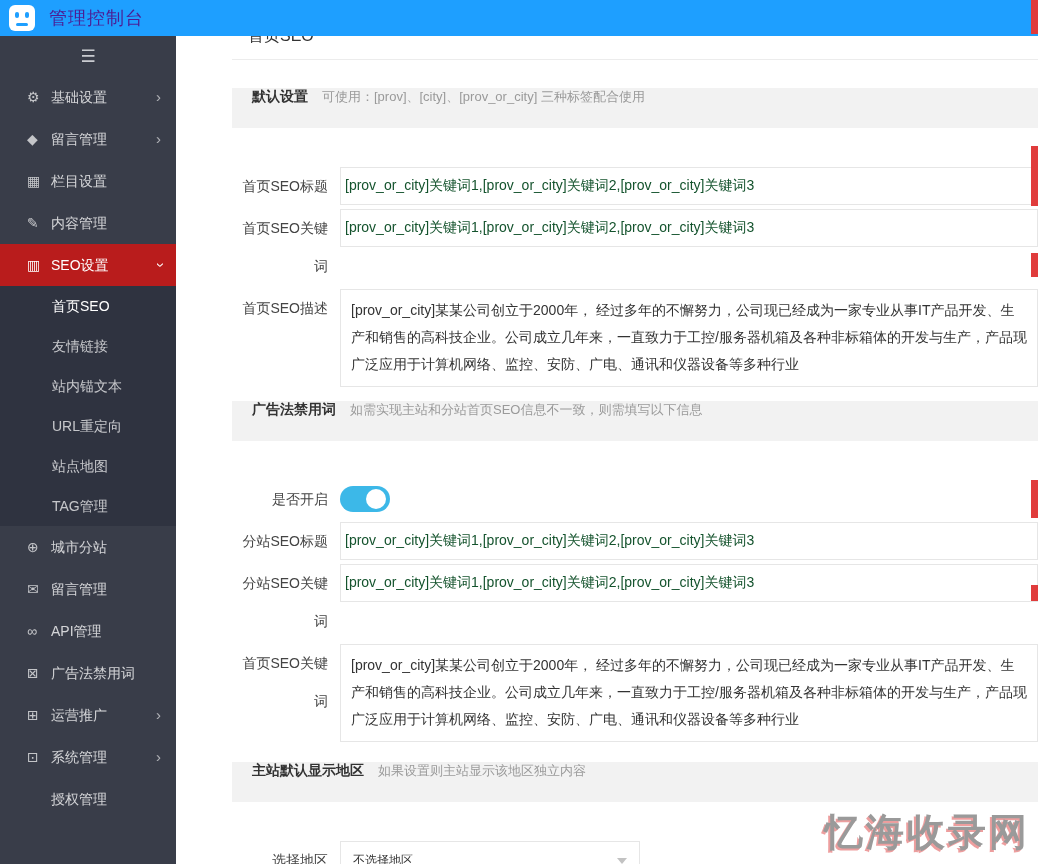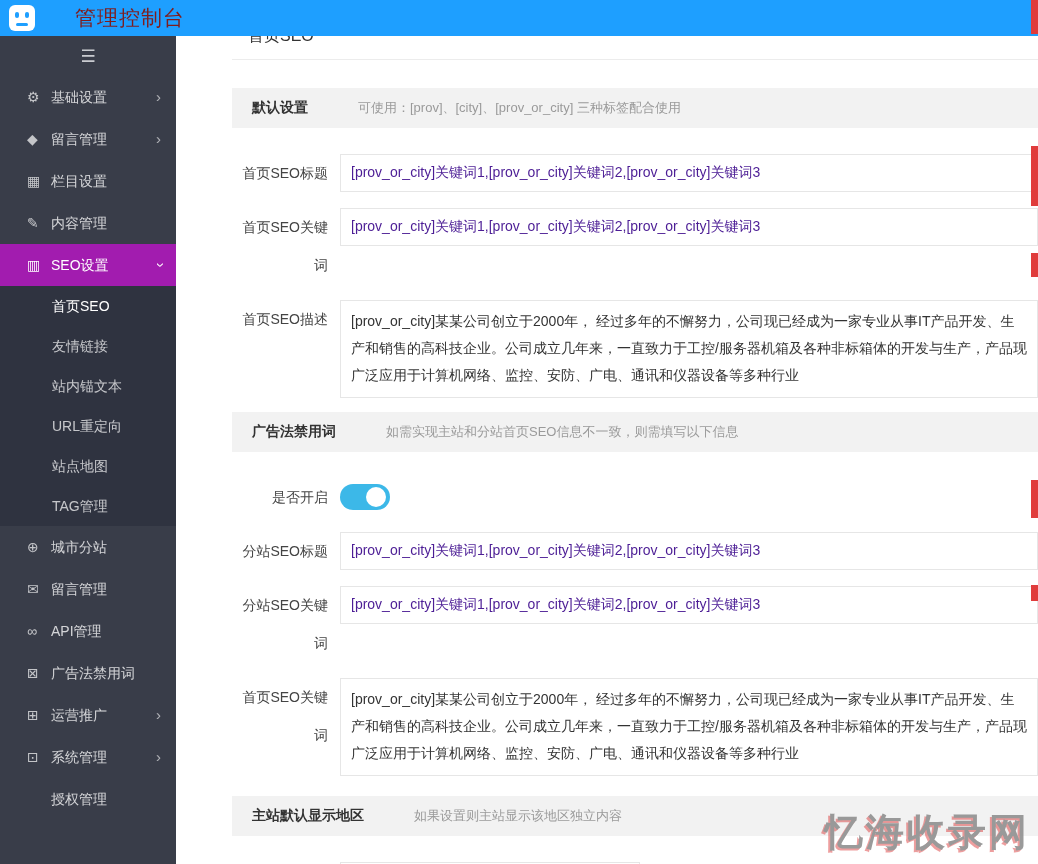--- a/index.html
+++ b/index.html
@@ -9,61 +9,61 @@
 
   
   .topbar { position:fixed; top:0; left:0; width:1038px; height:36px;
             background:#1E9FFF; display:flex; align-items:center; z-index:20; }
   .logo-box { width:26px; height:26px; margin-left:9px; background:#fff;
               border-radius:6px; position:relative; flex:none; }
   .logo-eye { position:absolute; top:7px; width:4px; height:6px; background:#1E9FFF; border-radius:2px; }
   .logo-eye.l { left:6px; } .logo-eye.r { right:6px; }
   .logo-mouth { position:absolute; bottom:5px; left:7px; right:7px; height:3px;
                 background:#1E9FFF; border-radius:2px; }
-  .topbar-title { color:#7f1d1d; font-size:21px; margin-left:40px; letter-spacing:1px; }
+  .topbar-title { color:#4c1d95; font-size:18px; margin-left:14px; letter-spacing:1px; }
 
   
   .sidebar { position:fixed; top:36px; left:0; bottom:0; width:176px;
              background:#393D49; z-index:15; overflow:hidden; }
   .collapse-row { height:40px; display:flex; align-items:center; justify-content:center;
                   color:#c9cbd0; font-size:17px; cursor:pointer; }
   .menu-item { position:relative; height:42px; line-height:42px; padding-left:27px;
                font-size:14px; color:rgba(255,255,255,.78); cursor:pointer; white-space:nowrap; }
   .menu-item .m-icon { display:inline-block; width:24px; font-size:14px; color:rgba(255,255,255,.7); }
   .menu-item .chev { position:absolute; right:15px; top:0; font-size:15px;
                      color:rgba(255,255,255,.6); }
   .menu-item .chev.down { display:inline-block; transform:rotate(90deg); right:13px; }
-  .menu-item.active { background:#a21caf; color:#fff; }
+  .menu-item.active { background:#b91c1c; color:#fff; }
   .menu-item.active .m-icon, .menu-item.active .chev { color:#fff; }
   .submenu { background:#2F3340; }
   .sub-item { height:40px; line-height:40px; padding-left:52px; font-size:14px;
               color:rgba(255,255,255,.72); cursor:pointer; }
   .sub-item.current { color:#fff; }
 
   
   .main { position:absolute; top:36px; left:176px; width:862px; height:828px;
           background:#fff; padding-left:56px; overflow:hidden; }
   .page-title-clip { height:24px; overflow:hidden; position:relative;
                      border-bottom:1px solid #ececec; }
   .page-title-text { position:absolute; top:-10px; left:16px; font-size:16px; color:#333; }
 
-  .section-bar { height:40px; background:#F2F2F2; display:flex; align-items:center;
-                 padding-left:20px;gap:36px; }
+  .section-bar { height:40px; background:#F2F2F2; display:flex; 
+                 padding-left:20px; }
   .section-bar.sec1 { margin-top:28px; }
   .section-bar.sec2 { margin-top:14px; }
   .section-bar.sec3 { margin-top:20px; }
   .section-title { font-size:14px; font-weight:bold; color:#333; }
   .section-hint { font-size:13px; color:#9a9a9a; margin-left:14px; }
 
-  .form-row { display:flex; margin-top:16px; }
-  .form-row.first { margin-top:26px; }
+  .form-row { display:flex; margin-top:4px; }
+  .form-row.first { margin-top:39px; }
   .form-label { width:108px; padding-right:12px; text-align:right; font-size:14px;
                 color:#444; line-height:38px; flex:none; }
-  .form-input { flex:1; height:38px; border:1px solid #e6e6e6; padding:0 10px;
-                font-size:14px; color:#4c1d95; background:#fff; outline:none; }
+  .form-input { flex:1; height:38px; border:1px solid #e6e6e6; padding:0 4px;
+                font-size:14px; color:#14532d; background:#fff; outline:none; }
   .form-textarea { flex:1; height:98px; border:1px solid #e6e6e6; padding:7px 10px;
                    font-size:14px; line-height:27px; color:#333; resize:none; outline:none;
                    font-family:"Liberation Sans","DejaVu Sans",sans-serif; }
 
   .switch { width:50px; height:26px; border-radius:26px; background:#3CB8E8;
             position:relative; margin-top:6px; cursor:pointer; flex:none; }
   .switch .knob { position:absolute; top:3px; right:4px; width:20px; height:20px;
                   background:#fff; border-radius:50%; }
 
   .select-box { width:300px; height:38px; border:1px solid #e6e6e6; position:relative;

